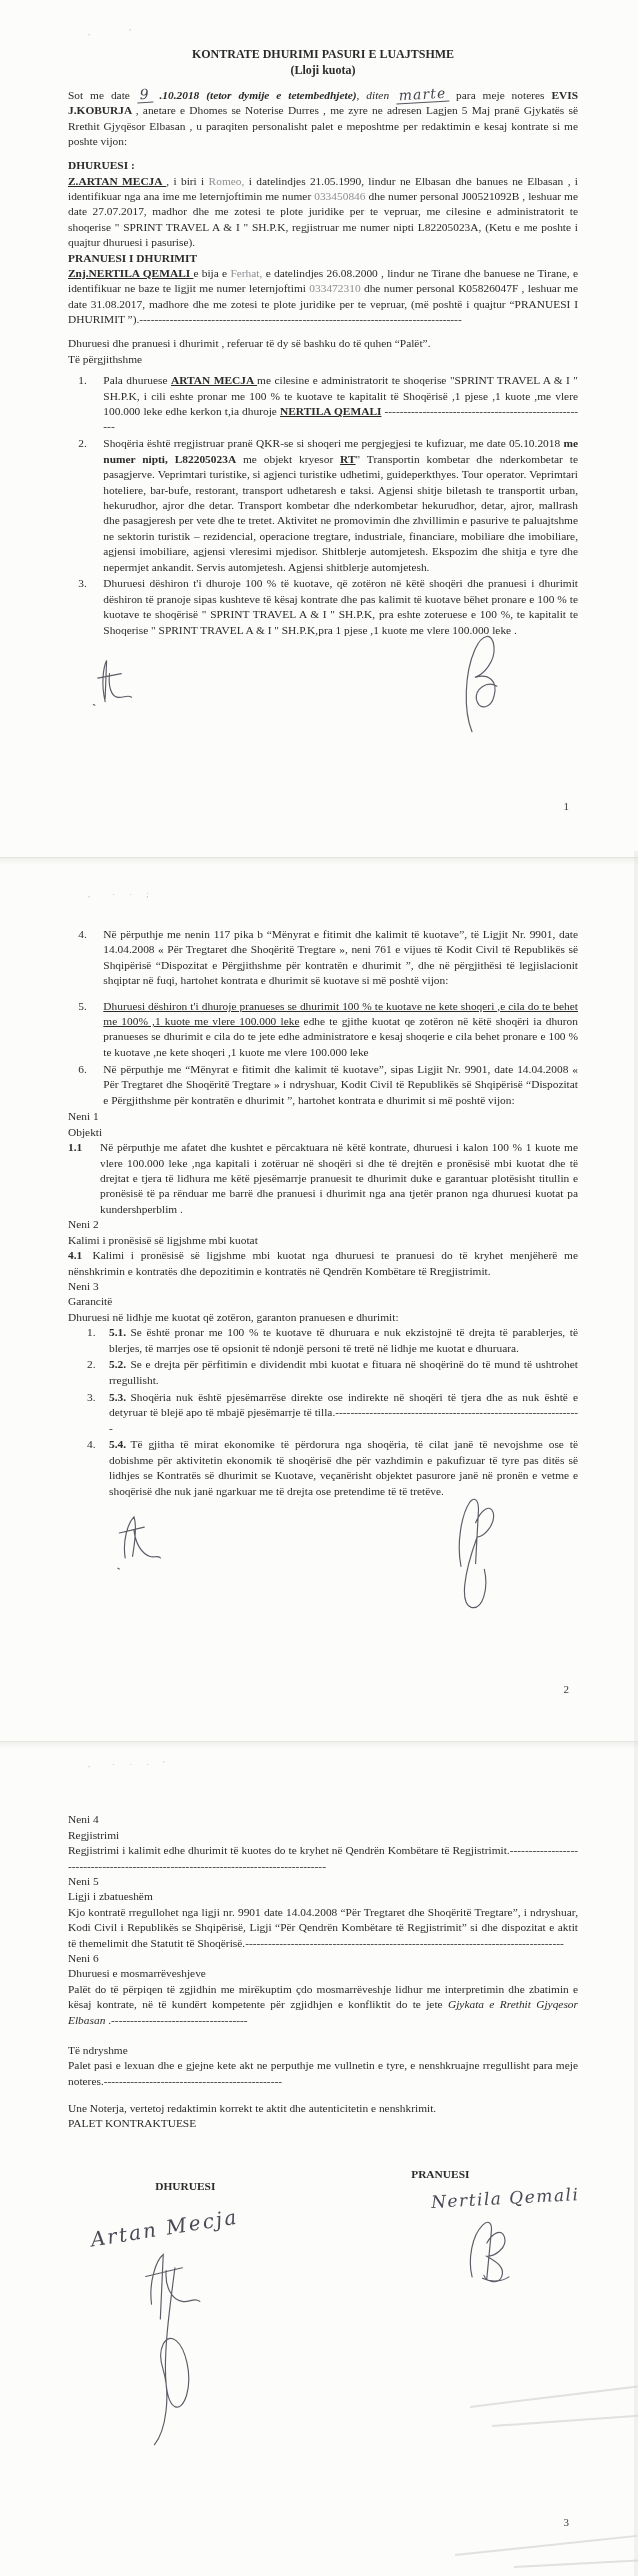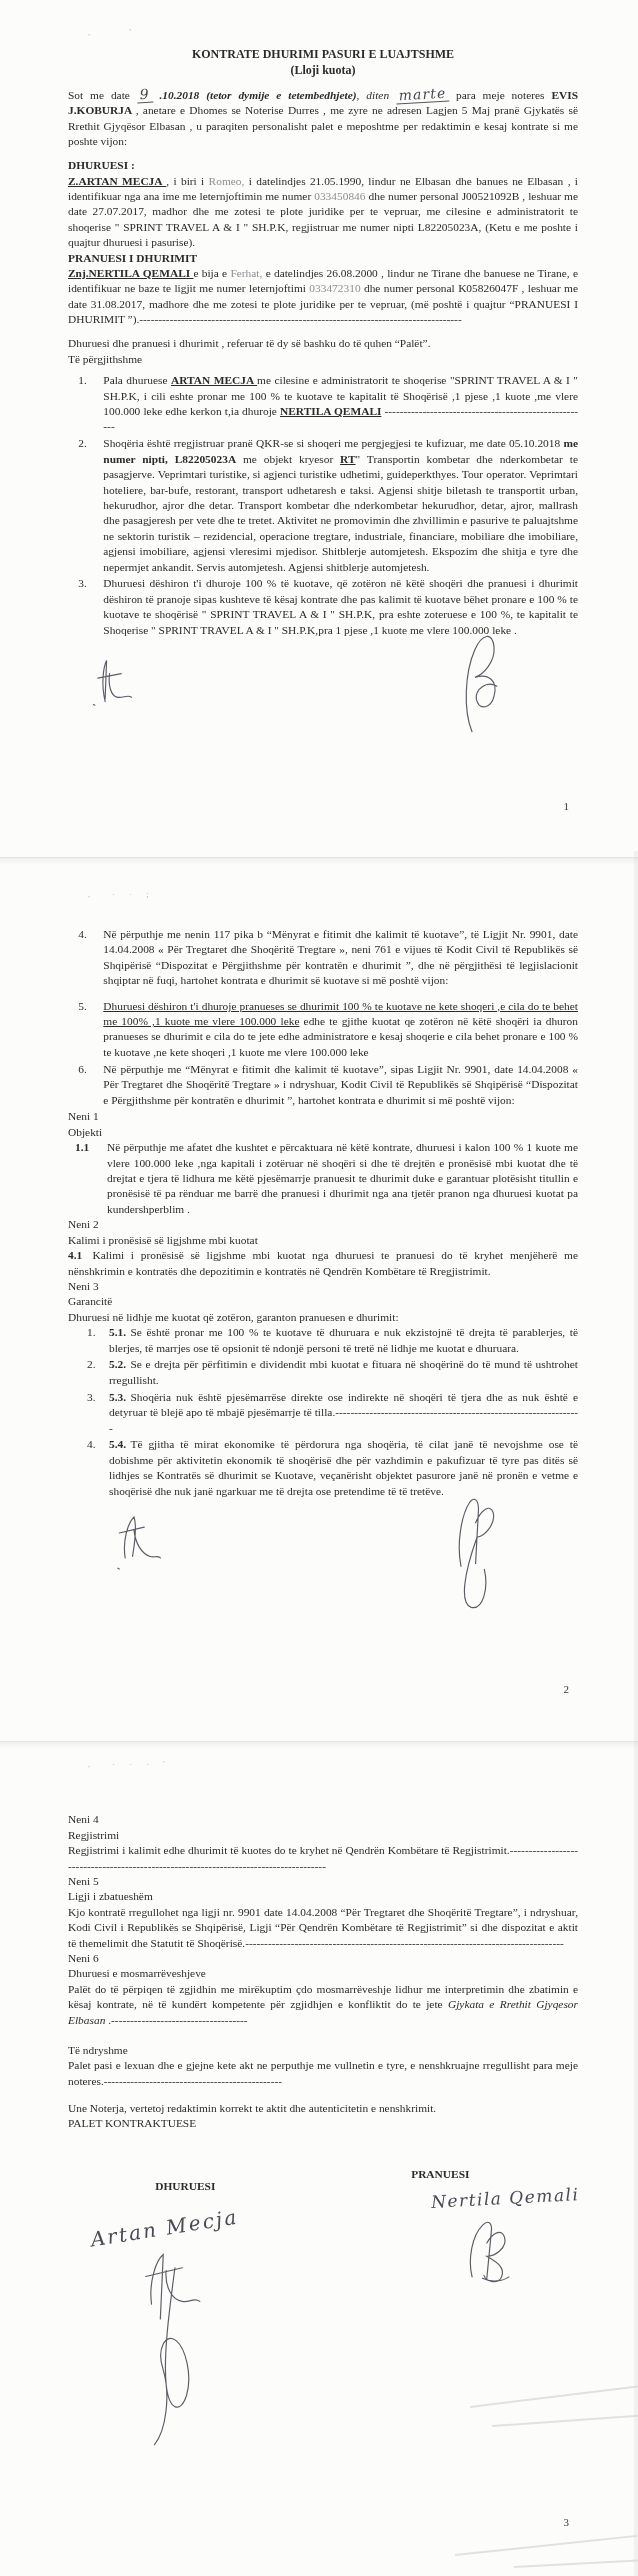--- a/index.html
+++ b/index.html
@@ -30,21 +30,21 @@
   .s-u{text-decoration:underline}
   .s-l{color:#8f8f93}
   .s-hw,.s-hwu{
     font-family:"DejaVu Serif",serif;font-style:italic;color:#45454f;
     font-size:1.22em;letter-spacing:1.1px;display:inline-block;transform:rotate(-3deg);
   }
   .s-hwu{border-bottom:1.1px solid #55555f;padding:0 2.9px;}
   ol.mainlist{list-style:none;margin:0;padding:0 0 0 10.3px;}
   ol.mainlist>li{position:relative;padding-left:25px;text-align:justify;margin-bottom:1.5px;}
   ol.mainlist>li>.num{position:absolute;left:0;top:0;}
-  .hang11{position:relative;padding-left:32px;text-align:justify;margin-left:7px;}
+  .hang11{position:relative;padding-left:32px;text-align:justify;}
   .hang11>.plabel{position:absolute;left:0;top:0;font-weight:bold;}
   .flat41{text-align:justify;}
   .flat41 .plabel{font-weight:bold;padding-right:10.3px;}
   ol.glist{list-style:none;margin:0;padding:0;}
   ol.glist>li{position:relative;padding-left:41px;text-align:justify;margin-bottom:1.5px;}
   ol.glist>li>.onum{position:absolute;left:19px;top:0;}
   ol.glist>li>.glabel{font-weight:bold;padding-right:4.4px;}
   .sigzone{position:relative;}
   .pagenum{position:absolute;right:69px;color:#3a3a3a;font-size:11px;}
   .sig{position:absolute;}

